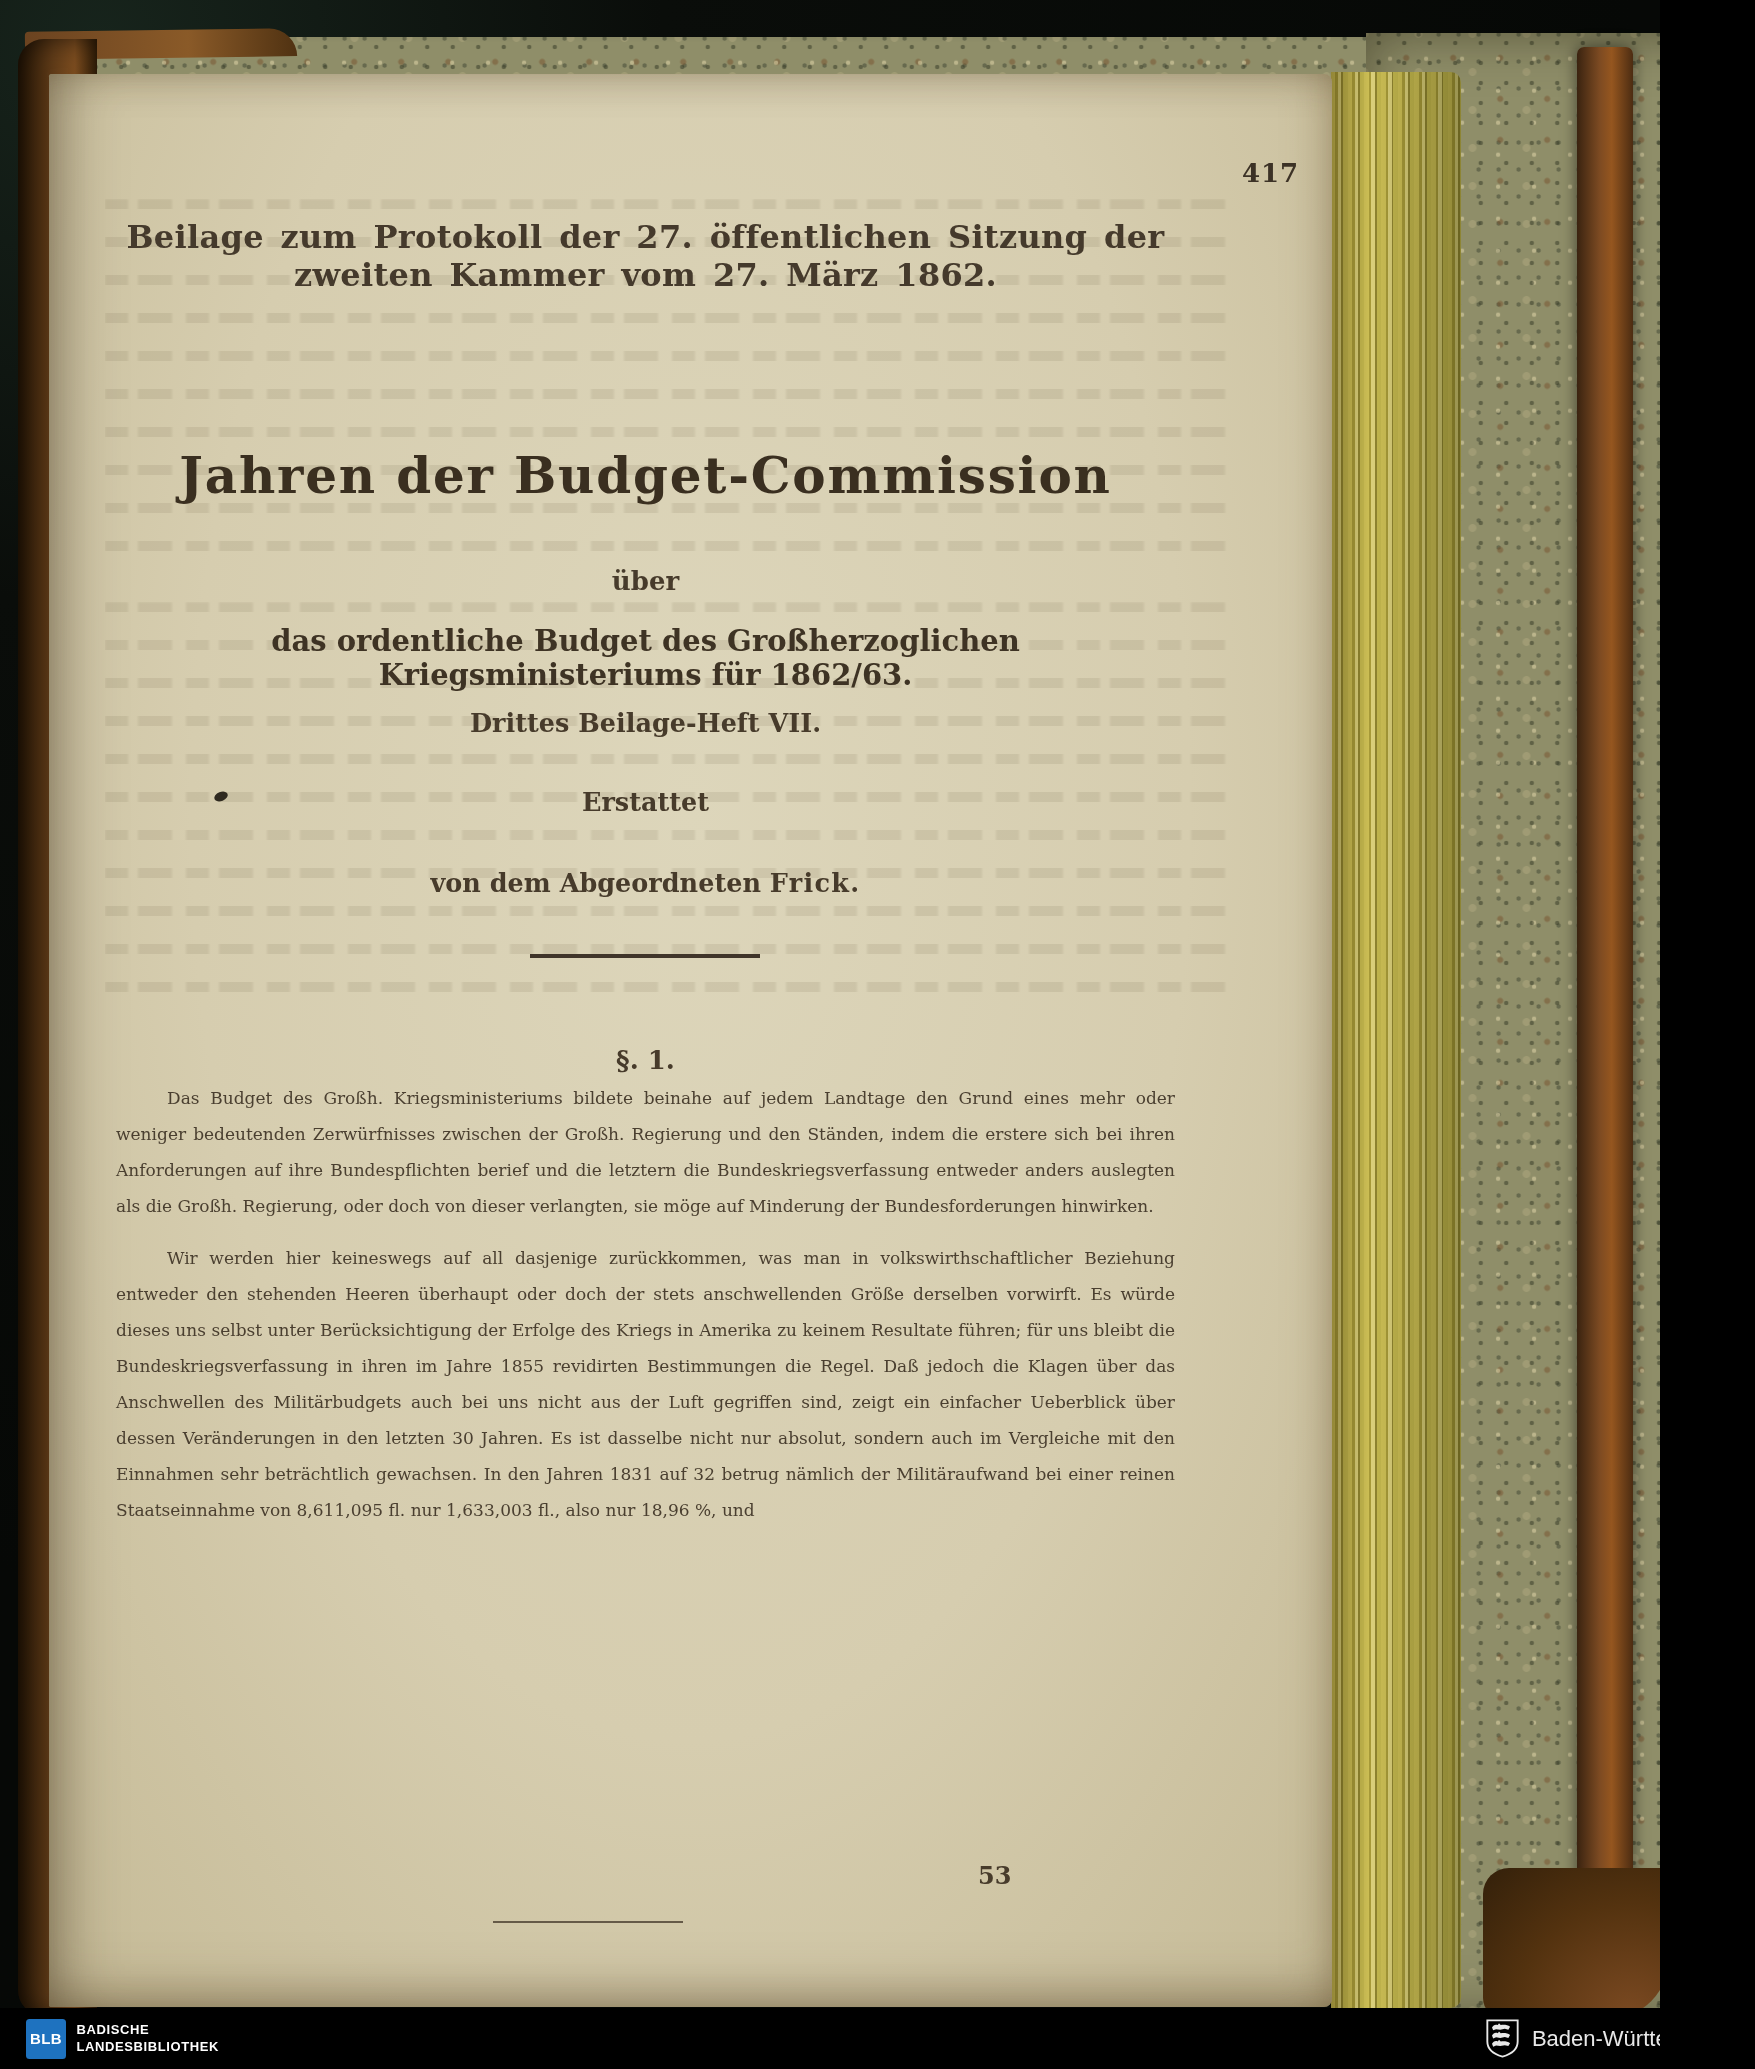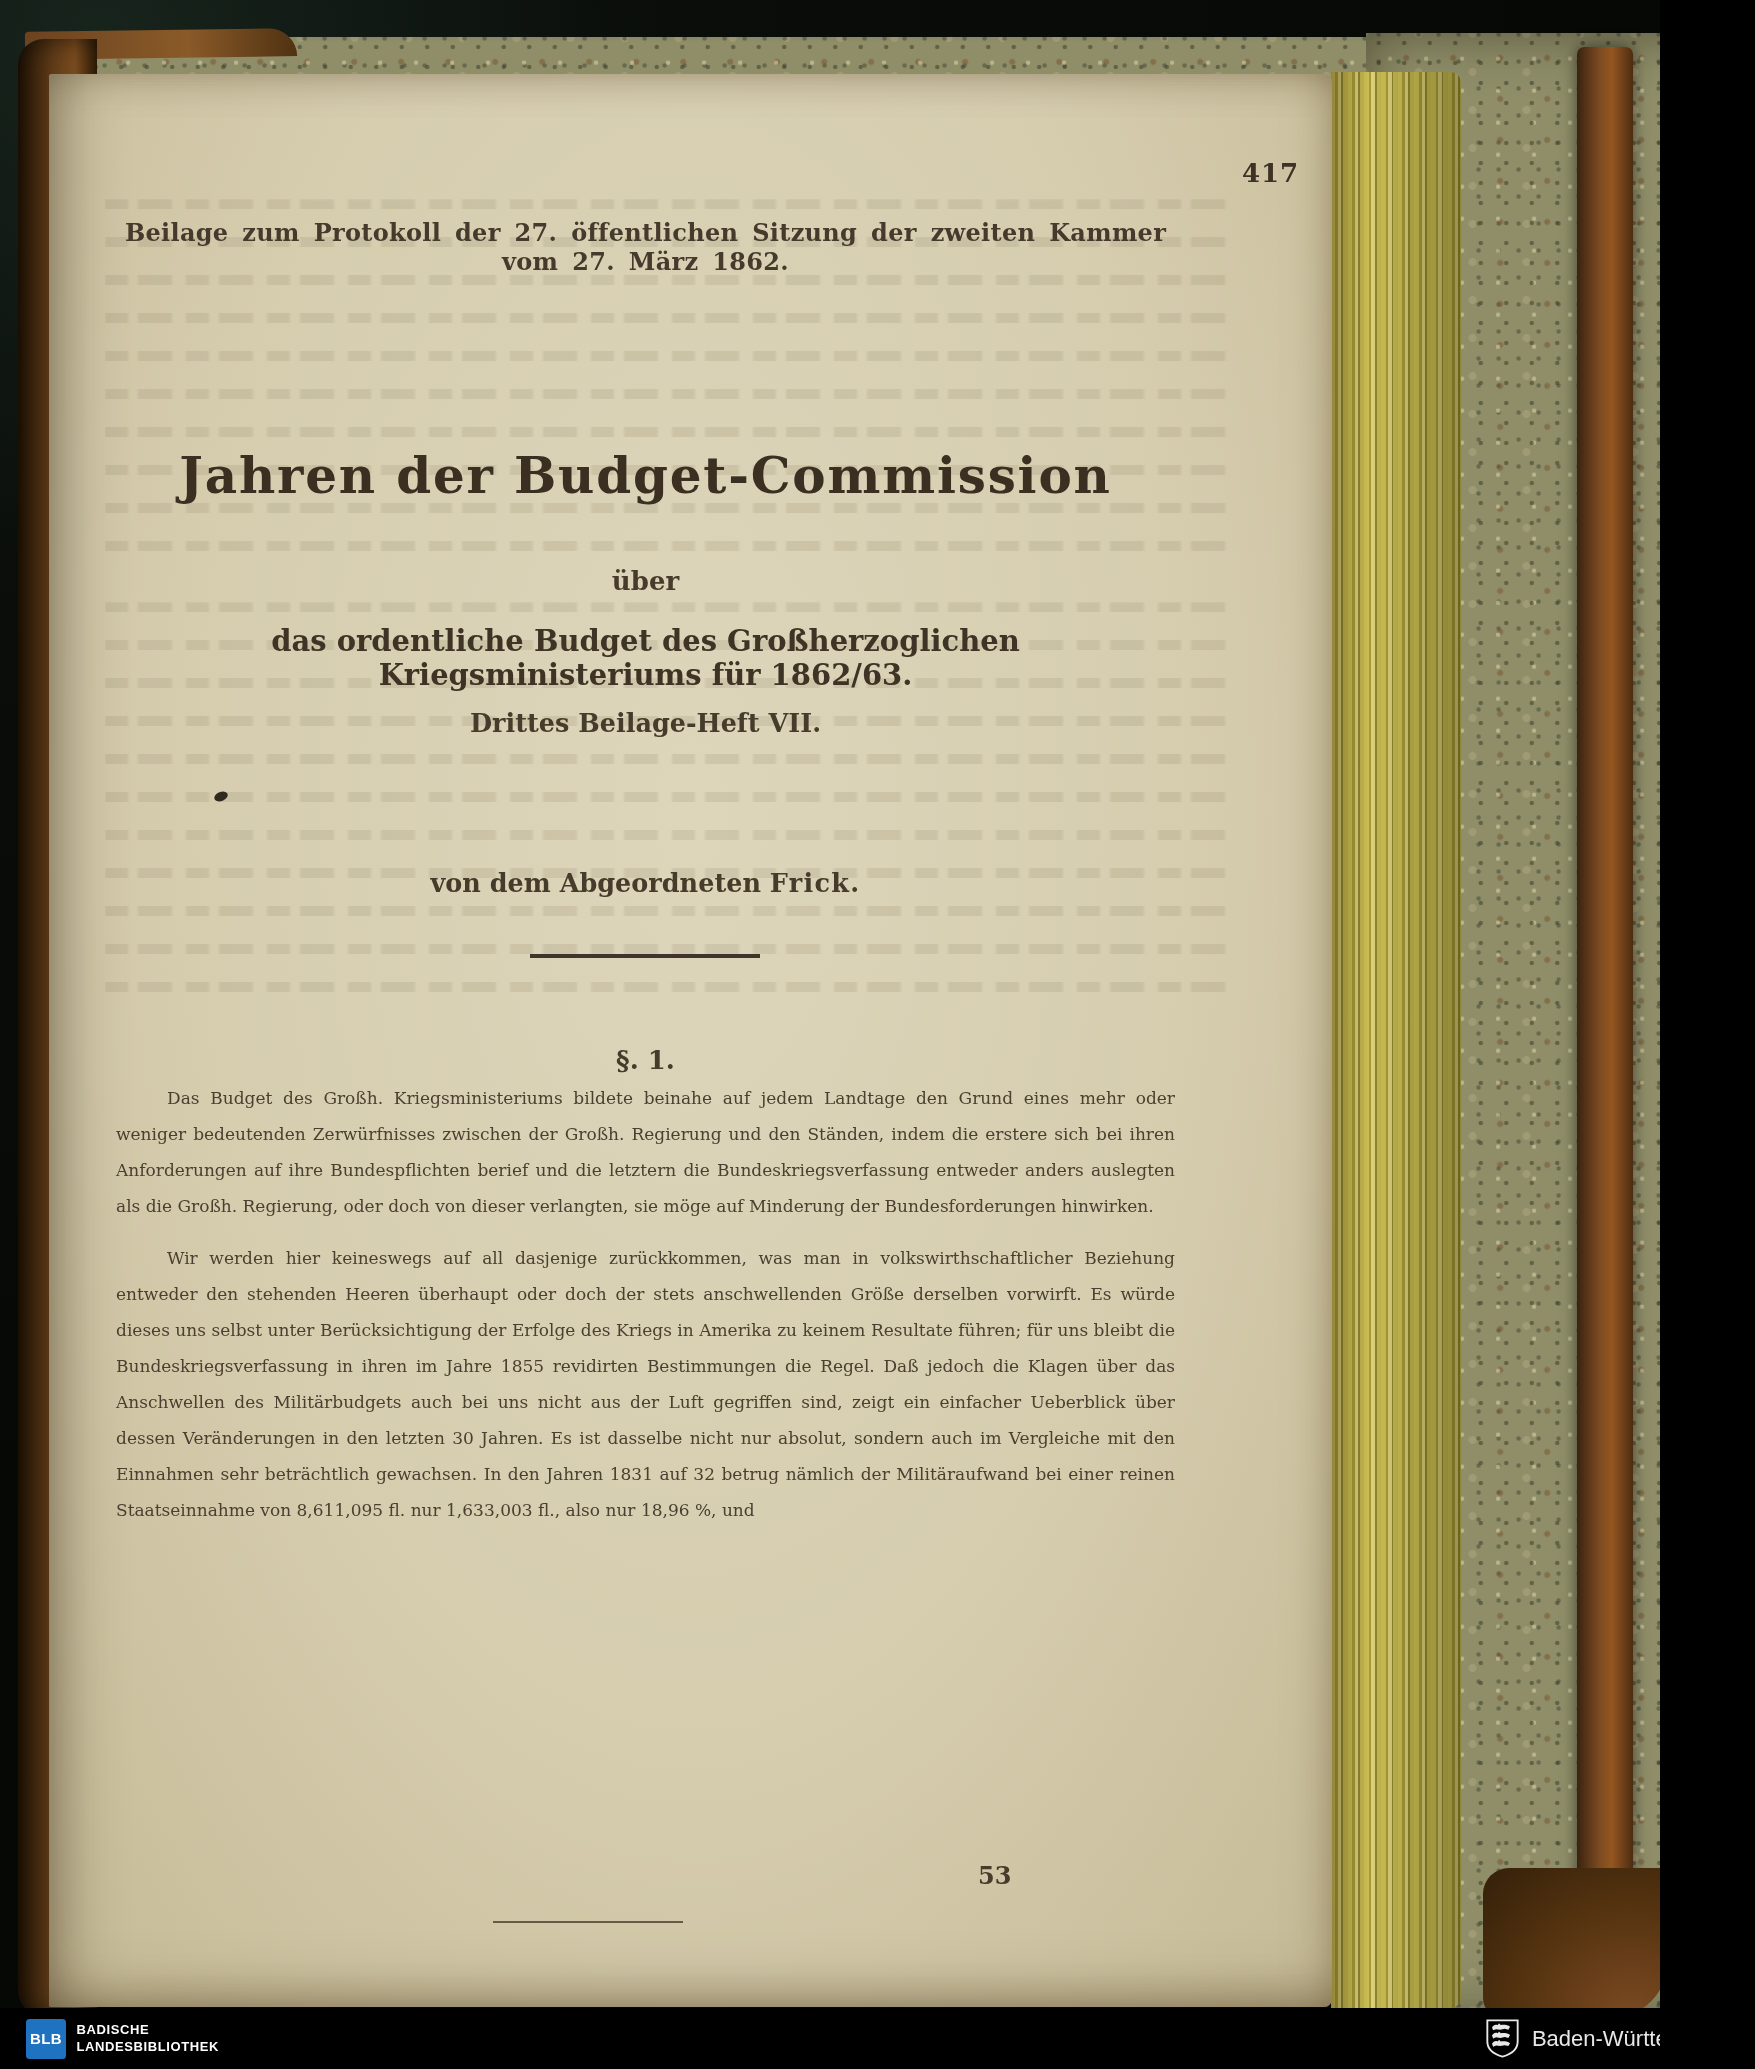--- a/index.html
+++ b/index.html
@@ -62,21 +62,21 @@
       rgba(112,100,72,.85) 33px 67px, rgba(112,100,72,0) 67px 81px);
     -webkit-mask-image: repeating-linear-gradient(180deg, #000 0 9.7px, transparent 9.7px 38px);
     mask-image: repeating-linear-gradient(180deg, #000 0 9.7px, transparent 9.7px 38px);
     opacity:.15; filter: blur(1.3px);
   }
   .ghost-a { left:56px; top:125px; width:1127px; height:374px; }
   .ghost-b { left:56px; top:528px; width:1127px; height:409px; }
 
   .page-number { top:84px; right:33px; font-size:26px; font-weight:bold; letter-spacing:0.9px; color:#3c3226; }
   .col { left:67px; width:1059px; text-align:center; }
-  .header-line { top:144px; font-size:24px; font-weight:bold; color:#453a2c; letter-spacing:0.3px; word-spacing:5.3px;text-align:center; }
+  .header-line { top:144px; font-size:32px; font-weight:bold; color:#453a2c; letter-spacing:0.3px; word-spacing:5.3px;text-align:center; }
   .title { top:372px; font-size:50px; font-weight:bold; letter-spacing:1.8px; color:#3a2f20; }
   .ueber { top:492px; font-size:26px; font-weight:bold; }
   .subject { top:550px; font-size:29px; font-weight:bold; color:#3e3324; }
   .heft { top:634px; font-size:25.5px; font-weight:bold; }
   .erstattet { top:713px; font-size:25.5px; font-weight:bold; }
   .author { top:794px; font-size:25.5px; font-weight:bold; }
   .author-name { letter-spacing:1.3px; }
   .separator { top:880px; left:481px; width:230px; height:3.5px; background:#40352a; }
   .section-heading { top:971px; font-size:26px; font-weight:bold; }
   .body-text { top:1006px; left:67px; width:1059px; font-size:17px; line-height:36px; text-align:justify; color:#4a3f30; }
@@ -117,20 +117,21 @@
   <div class="page">
     <div class="ghost ghost-a"></div>
     <div class="ghost ghost-b"></div>
 
     <div class="page-number">417</div>
     <div class="col header-line">Beilage zum Protokoll der 27. öffentlichen Sitzung der zweiten Kammer vom 27. März 1862.</div>
     <h1 class="col title">Jahren der Budget-Commission</h1>
     <div class="col ueber">über</div>
     <div class="col subject">das ordentliche Budget des Großherzoglichen Kriegsministeriums für 1862/63.</div>
     <div class="col heft">Drittes Beilage-Heft VII.</div>
+    <div class="col erstattet">Erstattet</div>
     <div class="col author"><span>von dem Abgeordneten </span><span class="author-name">Frick.</span></div>
     <div class="separator"></div>
     <div class="col section-heading">§. 1.</div>
 
     <div class="body-text">
       <p>Das Budget des Großh. Kriegsministeriums bildete beinahe auf jedem Landtage den Grund eines mehr oder weniger bedeutenden Zerwürfnisses zwischen der Großh. Regierung und den Ständen, indem die erstere sich bei ihren Anforderungen auf ihre Bundespflichten berief und die letztern die Bundeskriegsverfassung entweder anders auslegten als die Großh. Regierung, oder doch von dieser verlangten, sie möge auf Minderung der Bundesforderungen hinwirken.</p>
       <p>Wir werden hier keineswegs auf all dasjenige zurückkommen, was man in volkswirthschaftlicher Beziehung entweder den stehenden Heeren überhaupt oder doch der stets anschwellenden Größe derselben vorwirft. Es würde dieses uns selbst unter Berücksichtigung der Erfolge des Kriegs in Amerika zu keinem Resultate führen; für uns bleibt die Bundeskriegsverfassung in ihren im Jahre 1855 revidirten Bestimmungen die Regel. Daß jedoch die Klagen über das Anschwellen des Militärbudgets auch bei uns nicht aus der Luft gegriffen sind, zeigt ein einfacher Ueberblick über dessen Veränderungen in den letzten 30 Jahren. Es ist dasselbe nicht nur absolut, sondern auch im Vergleiche mit den Einnahmen sehr beträchtlich gewachsen. In den Jahren 1831 auf 32 betrug nämlich der Militäraufwand bei einer reinen Staatseinnahme von 8,611,095 fl. nur 1,633,003 fl., also nur 18,96 %, und</p>
     </div>
 
     <div class="ink-spot"></div>

